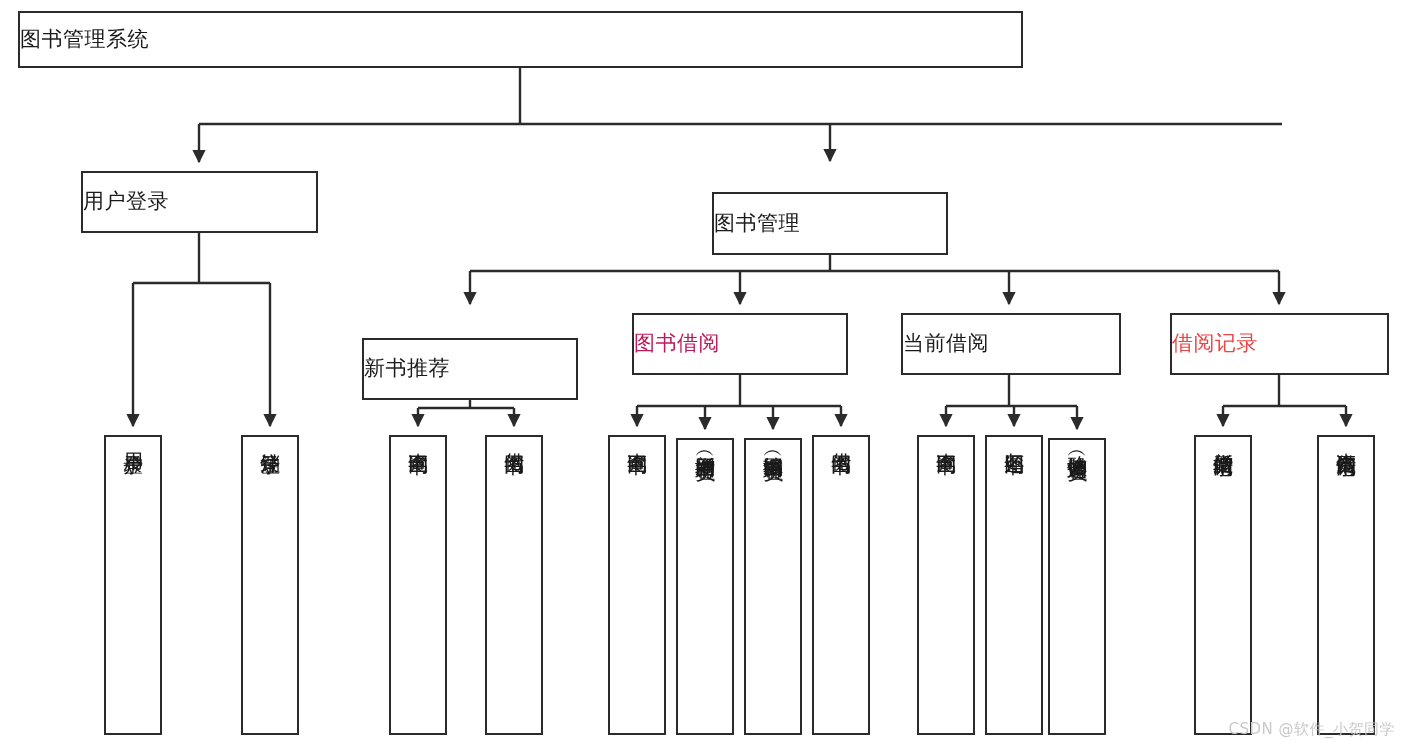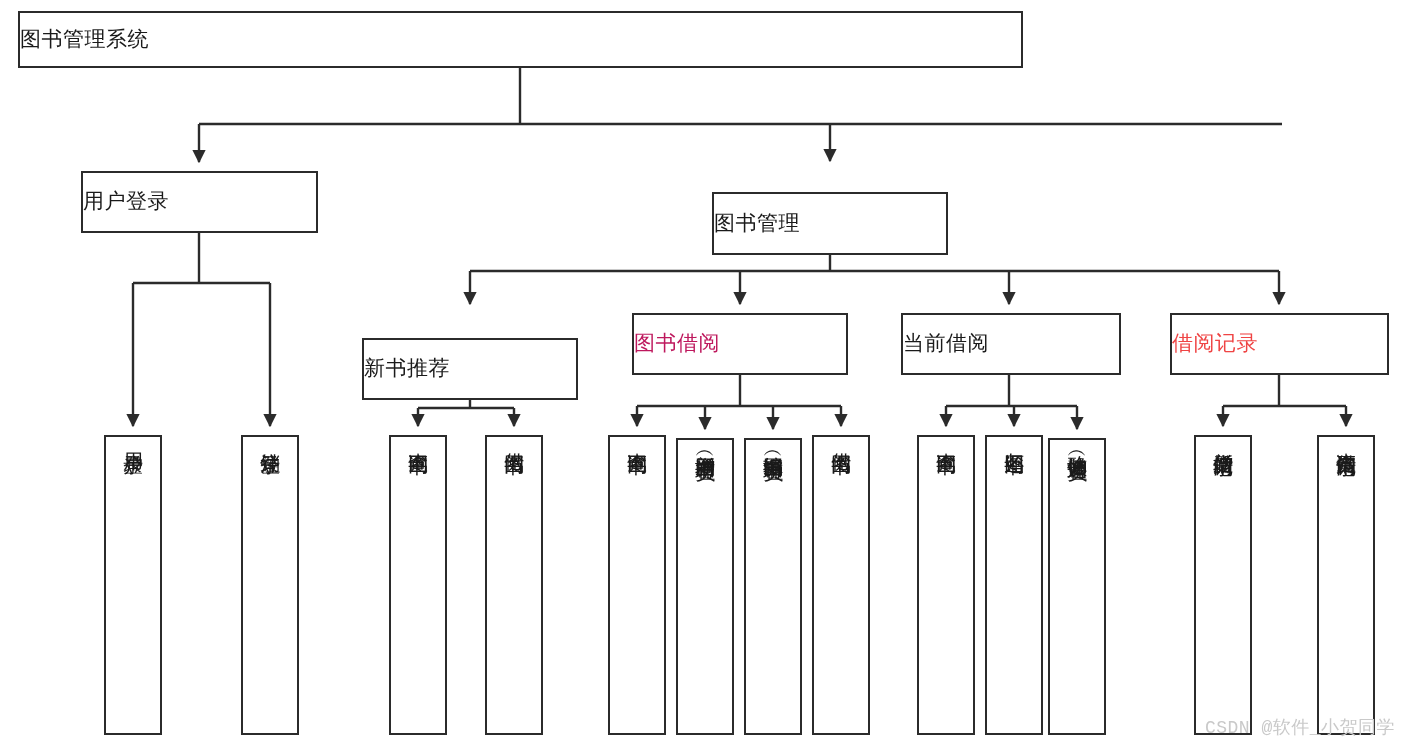--- a/index.html
+++ b/index.html
@@ -48,25 +48,24 @@
     letter-spacing: 1px;
     white-space: nowrap;
     overflow: visible;
   }
   .node-v .vtext {
     writing-mode: vertical-rl;
     text-orientation: upright;
   }
   .watermark {
     position: absolute;
-    font-size: 18px;
+    font-size: 15px;
     color: #c9c9c9;
     white-space: nowrap;
     letter-spacing: 0.5px;
-    font-family: Liberation Mono, monospace;
   }
 </style>
 </head>
 <body>
 
 <div id="diagram-root" style="background: rgb(255, 255, 255);">
 
   <svg class="connectors" viewBox="0 0 1405 747" xmlns="http://www.w3.org/2000/svg">
     <defs>
       <marker id="arrow" viewBox="0 0 10 10" refX="9" refY="5" markerWidth="5.5" markerHeight="5.5" orient="auto-start-reverse">

